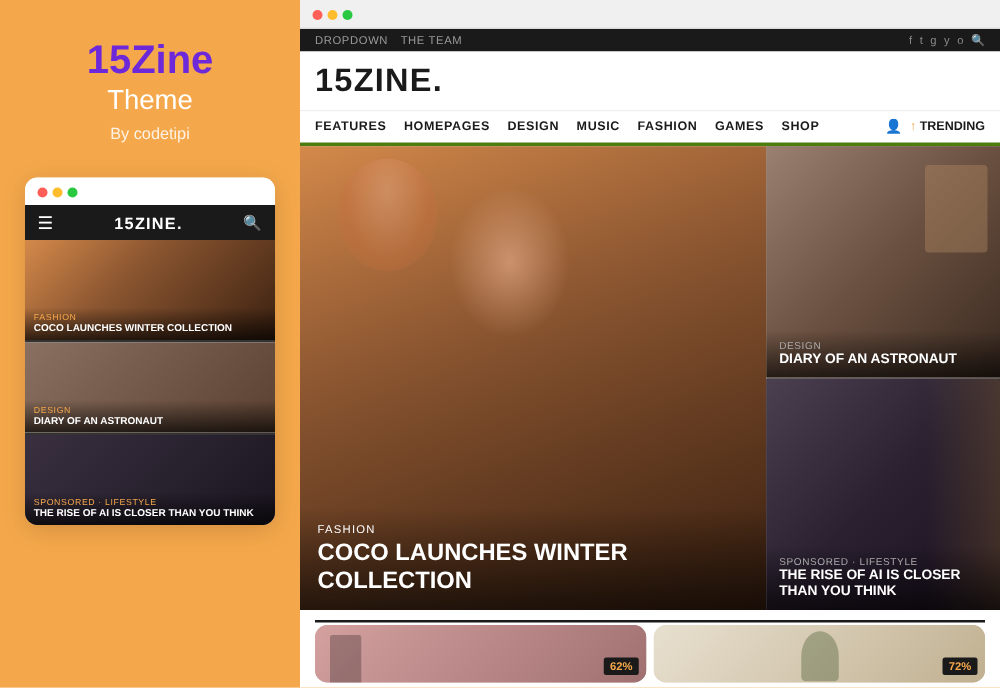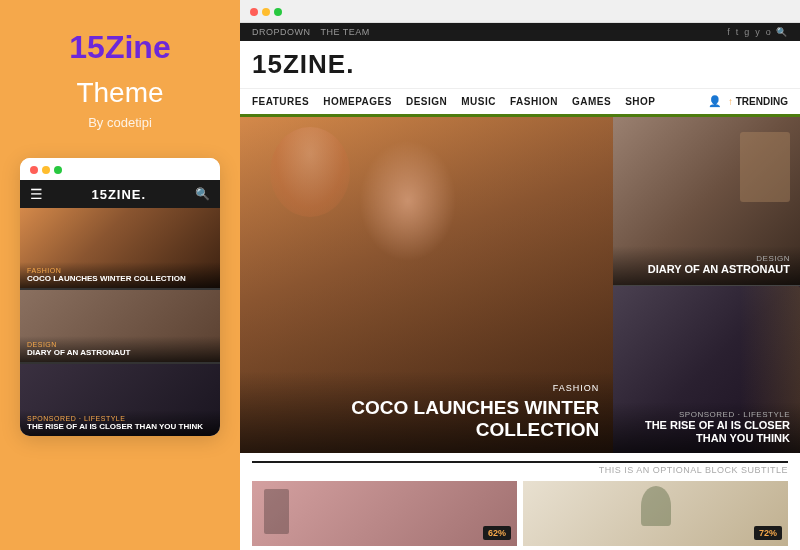--- a/index.html
+++ b/index.html
@@ -26,25 +26,25 @@
       flex-shrink: 0;
     }
     .left-title {
       font-size: 32px;
       font-weight: 900;
       color: #6d28d9;
       line-height: 1.1;
       text-align: center;
     }
     .left-theme {
-      font-size: 28px;
+      font-size: 22px;
       font-weight: 400;
       color: #fff;
       text-align: center;
-      margin-top: 12px;
+      margin-top: 2px;
     }
     .left-by {
       font-size: 13px;
       color: rgba(255,255,255,0.85);
       margin-top: 6px;
       text-align: center;
     }
 
     
     .mobile-mockup {
@@ -144,21 +144,20 @@
       width: 8px; height: 8px; border-radius: 50%;
     }
 
     
     .website-content {
       flex: 1;
       overflow: hidden;
       display: flex;
       flex-direction: column;
       background: #fff;
-      text-align: right;
     }
     .site-topbar {
       background: #1a1a1a;
       padding: 4px 12px;
       display: flex;
       justify-content: space-between;
       align-items: center;
     }
     .site-topbar-left {
       display: flex; gap: 10px;
@@ -342,24 +341,24 @@
       text-transform: uppercase;
       letter-spacing: 0.5px;
       margin-bottom: 6px;
     }
     .reviews-cards {
       display: flex;
       gap: 6px;
     }
     .review-card {
       flex: 1;
-      height: 65px;
+      height: 46px;
       position: relative;
       overflow: hidden;
-      border-radius: 0;
+      border-radius: 10px;
     }
     .review-card-bg-1 {
       background: linear-gradient(135deg, #d4a0a0 0%, #a07070 100%);
     }
     .review-card-bg-2 {
       background: linear-gradient(135deg, #e8e0d0 0%, #c0b090 100%);
     }
     .review-card-bg-3 {
       background: linear-gradient(135deg, #c0c8d0 0%, #8090a0 100%);
     }
@@ -503,21 +502,20 @@
             <div class="side-card-title">THE RISE OF AI IS CLOSER THAN YOU THINK</div>
           </div>
         </div>
       </div>
     </div>
 
     <div class="reviews-section">
       <div class="reviews-header">
         <div class="reviews-line"></div>
       </div>
-      <div class="reviews-subtitle">THIS IS AN OPTIONAL BLOCK SUBTITLE</div>
       <div class="reviews-cards">
         <div class="review-card review-card-bg-1">
           <div style="position:absolute;top:0;left:0;right:0;bottom:0;background:linear-gradient(135deg,#d4a0a0 0%,#a07070 100%);"></div>
           <div style="position:absolute;top:8px;left:12px;width:25px;height:45px;background:rgba(0,0,0,0.25);border-radius:2px;"></div>
           <div class="review-badge"><span class="review-badge-pct">62%</span></div>
         </div>
         <div class="review-card review-card-bg-2">
           <div style="position:absolute;top:0;left:0;right:0;bottom:0;background:linear-gradient(135deg,#e8e0d0 0%,#c0b090 100%);"></div>
           <div style="position:absolute;top:5px;left:50%;transform:translateX(-50%);width:30px;height:40px;background:rgba(60,80,40,0.35);border-radius:50% 50% 10% 10%;"></div>
           <div class="review-badge"><span class="review-badge-pct">72%</span></div>

